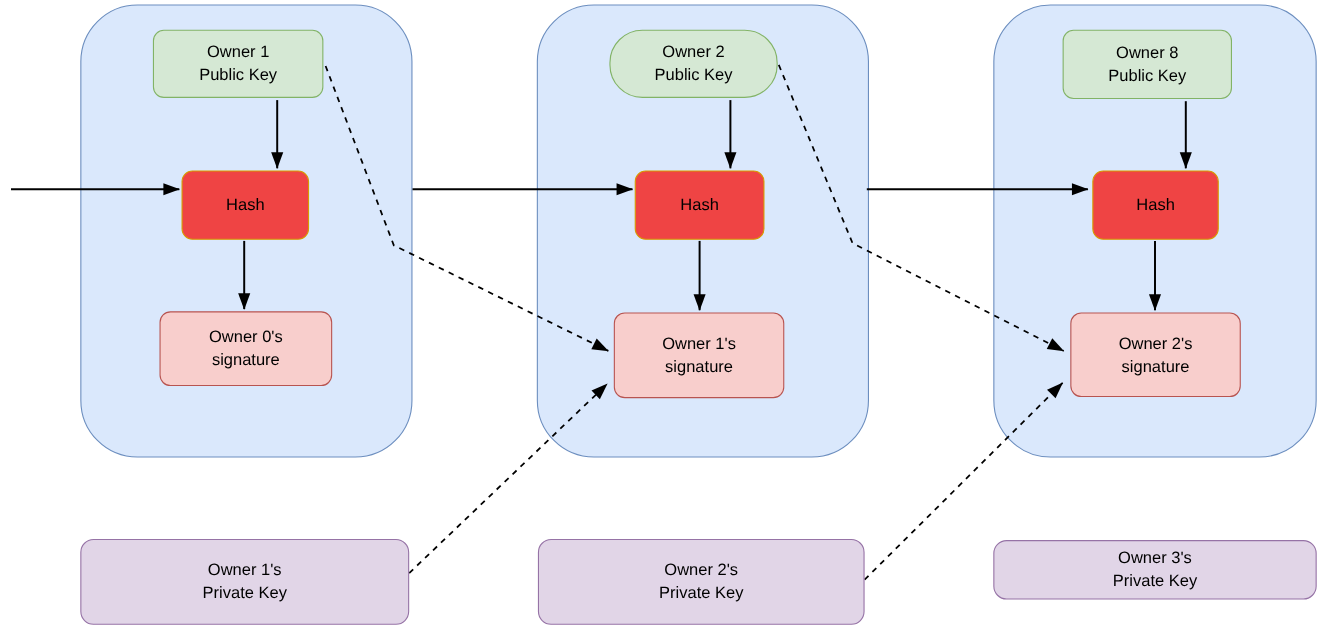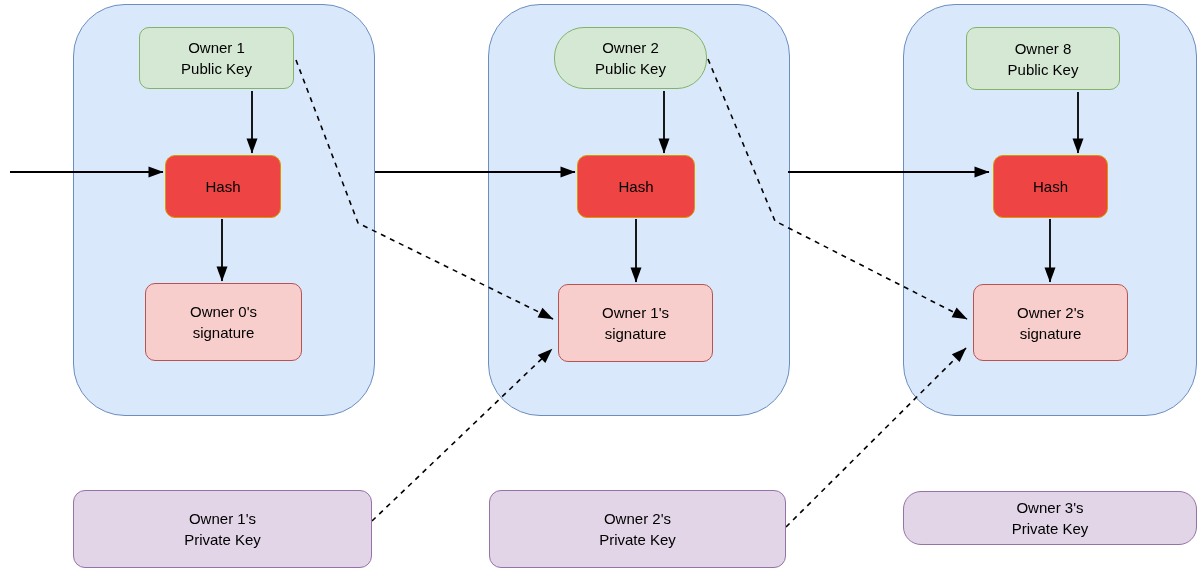--- a/index.html
+++ b/index.html
@@ -76,35 +76,35 @@
     <polyline points="296,60 358,223 553,319" fill="none" stroke="#000" stroke-width="1.6" stroke-dasharray="5,5" marker-end="url(#ah)"></polyline>
     <polyline points="708,59 775,221 967,319" fill="none" stroke="#000" stroke-width="1.6" stroke-dasharray="5,5" marker-end="url(#ah)"></polyline>
 
     <line x1="372" y1="521" x2="552" y2="349" stroke="#000" stroke-width="1.6" stroke-dasharray="5,5" marker-end="url(#ah)"></line>
     <line x1="786" y1="527" x2="966" y2="348" stroke="#000" stroke-width="1.6" stroke-dasharray="5,5" marker-end="url(#ah)"></line>
   </svg>
 
   <div class="node node-green" style="left:139px; top:27px; width:155px; height:62px;">Owner 1
 Public Key</div>
   <div class="node node-orange" style="left:165px; top:155px; width:116px; height:63px;">Hash</div>
-  <div class="node node-red" style="left:145px; top:283px; width:157px; height:78px;">Owner 0's
+  <div class="node node-red" style="left:145px; top:283px; width:157px; height:68px;">Owner 0's
 signature</div>
 
   <div class="node node-green" style="left:554px; top:27px; width:153px; height:62px;border-radius:30px;">Owner 2
 Public Key</div>
   <div class="node node-orange" style="left:577px; top:155px; width:118px; height:63px;">Hash</div>
   <div class="node node-red" style="left:558px; top:284px; width:155px; height:78px;">Owner 1's
 signature</div>
 
   <div class="node node-green" style="left:966px; top:27px; width:154px; height:63px;">Owner 8
 Public Key</div>
   <div class="node node-orange" style="left:993px; top:155px; width:115px; height:63px;">Hash</div>
   <div class="node node-red" style="left:973px; top:284px; width:155px; height:77px;">Owner 2's
 signature</div>
 
   <div class="node node-purple" style="left:73px; top:490px; width:299px; height:78px;">Owner 1's
 Private Key</div>
   <div class="node node-purple" style="left:489px; top:490px; width:297px; height:78px;">Owner 2's
 Private Key</div>
-  <div class="node node-purple" style="left:903px; top:491px; width:294px; height:54px;border-radius:18px;">Owner 3's
+  <div class="node node-purple" style="left:903px; top:491px; width:294px; height:54px;">Owner 3's
 Private Key</div>
 
 </div>
 
 </body></html>

